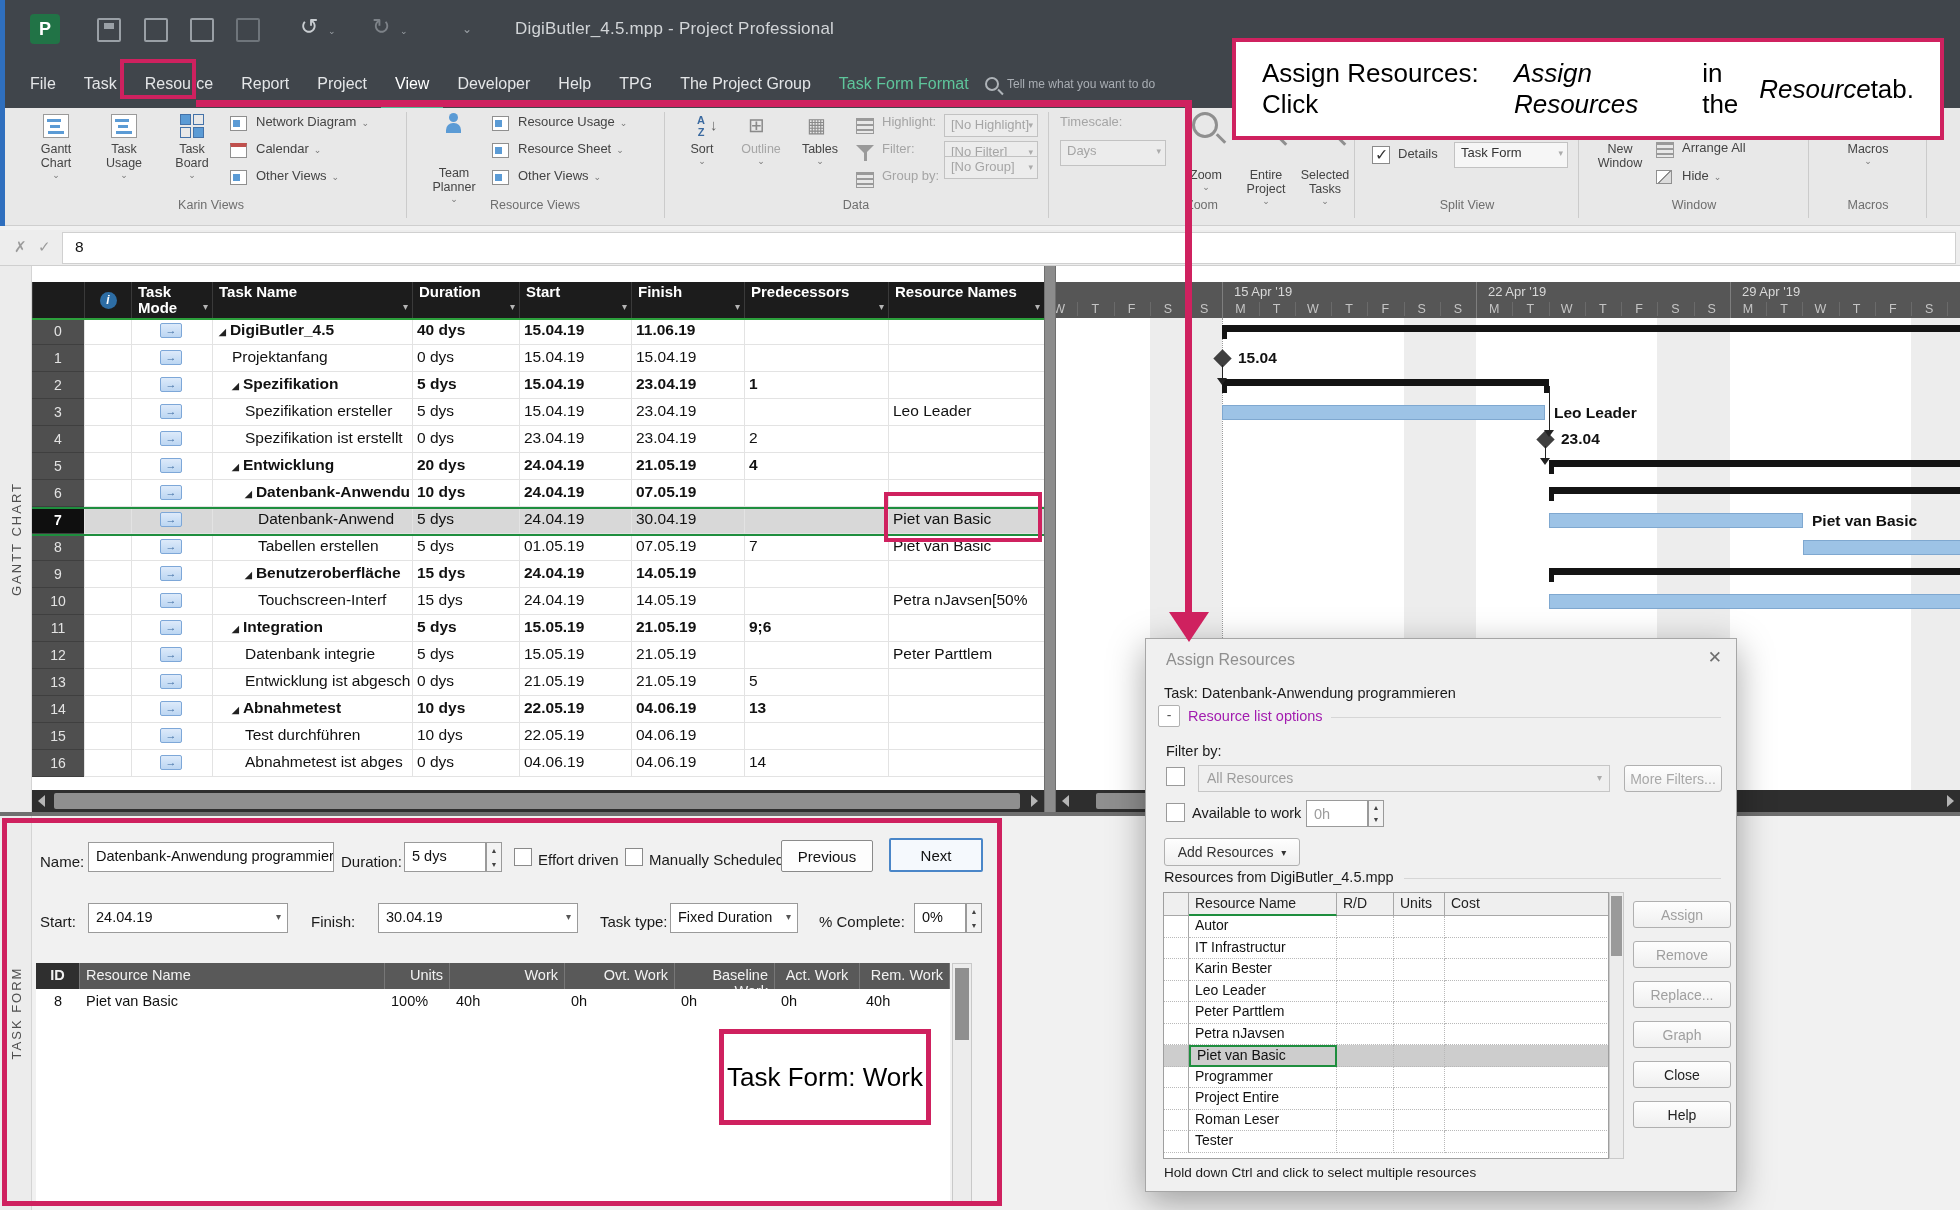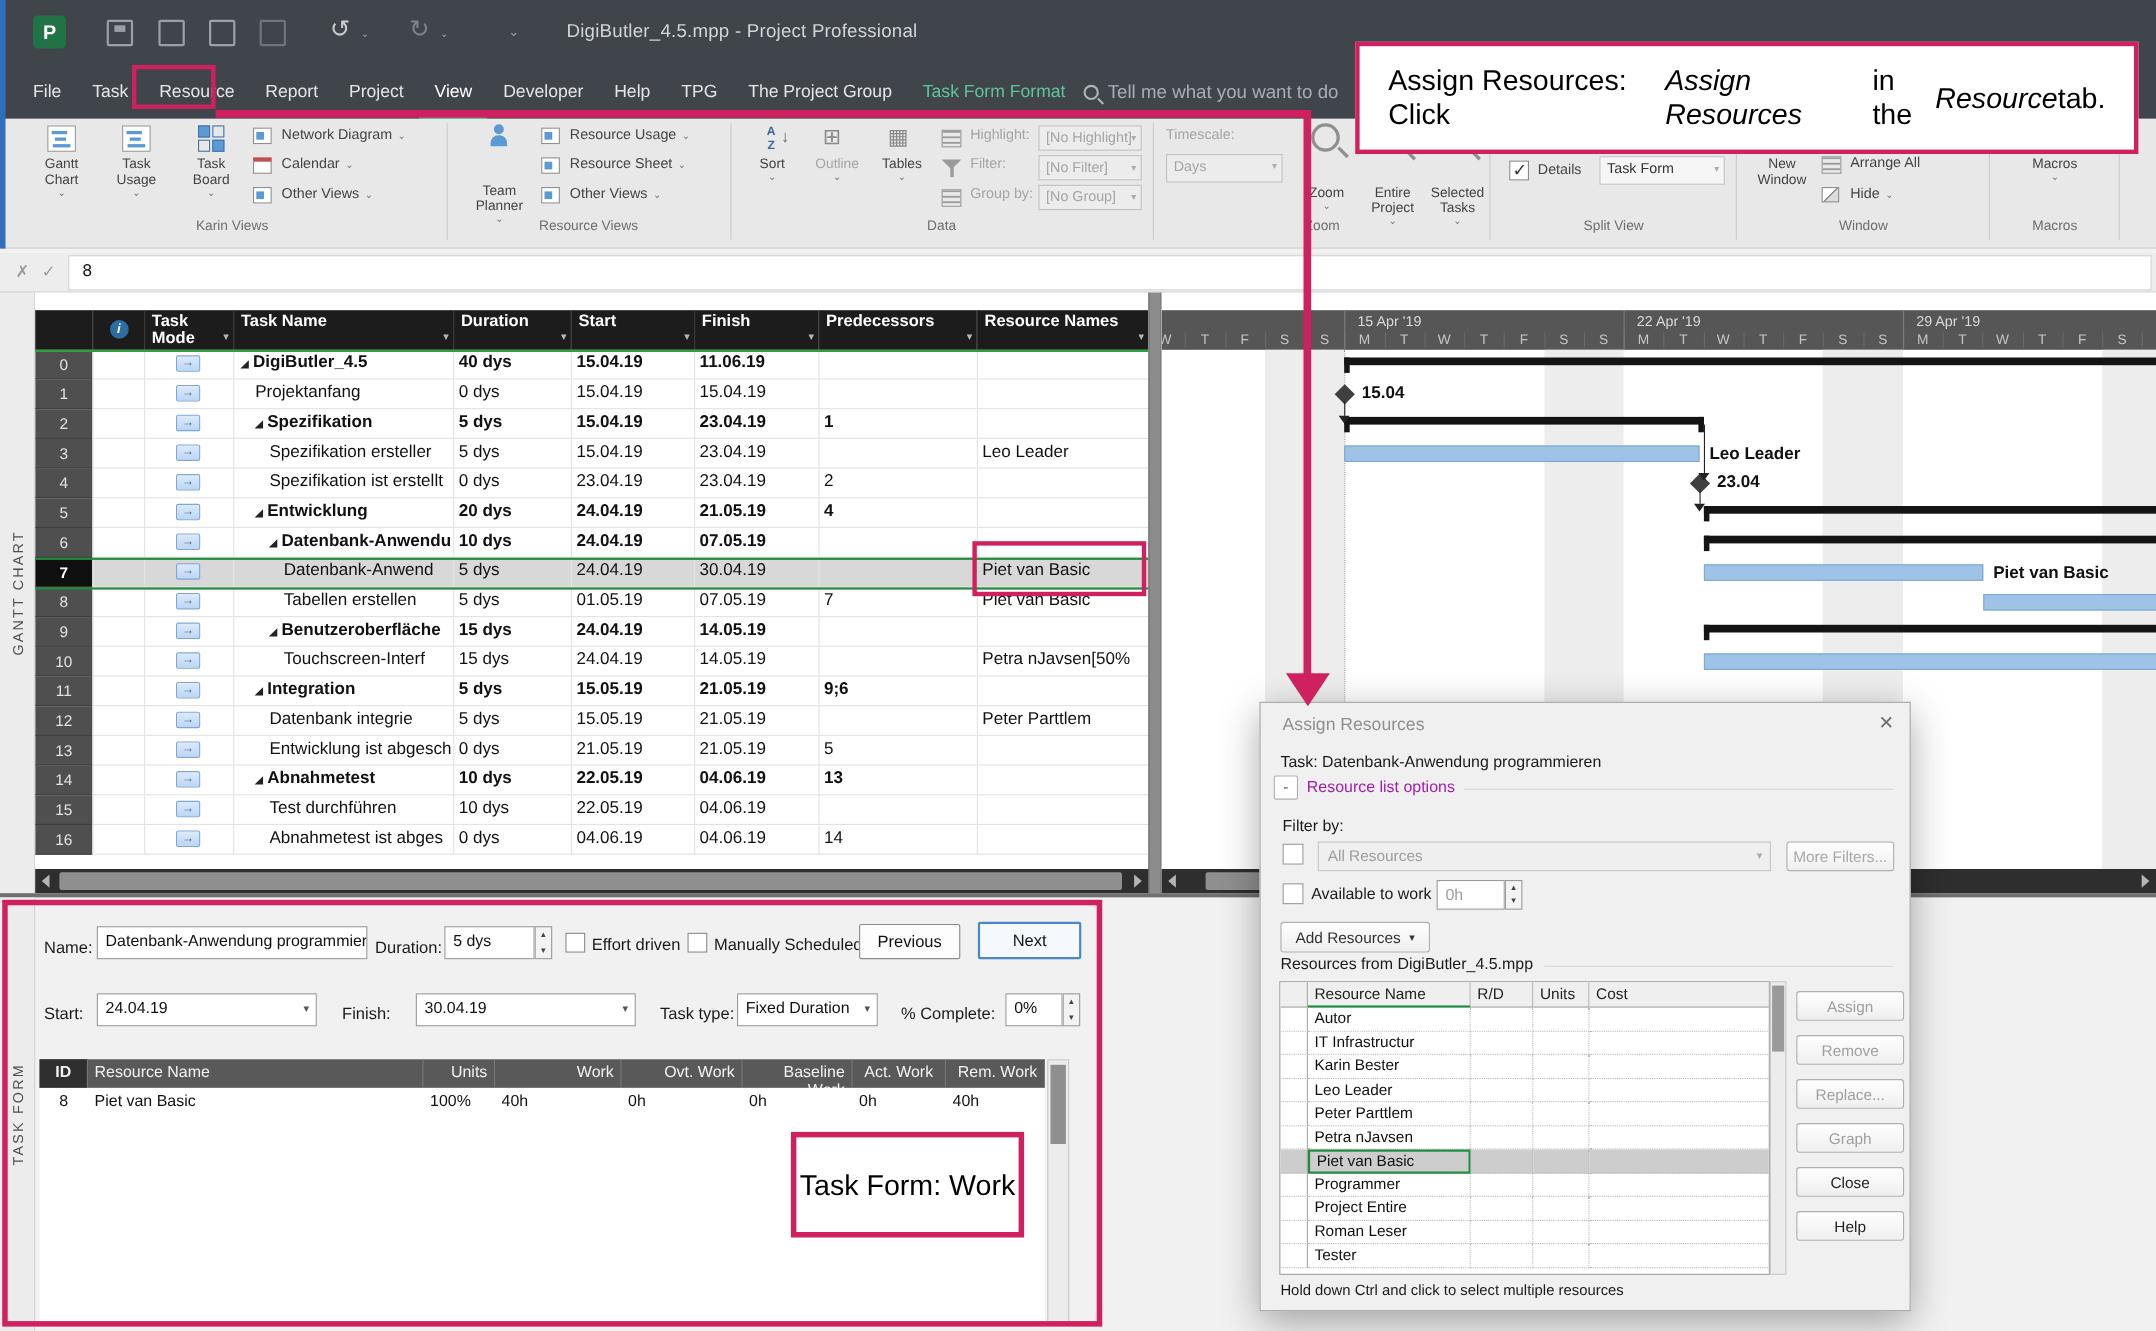--- a/index.html
+++ b/index.html
@@ -22,21 +22,21 @@
   .uglyph.dim { color:#7d8288; }
   .qcaret { position:absolute; top:26px; font-size:9px; color:#9aa0a6; }
   #title-text { position:absolute; left:515px; top:19px; font-size:17px; color:#d2d5d8; letter-spacing:.2px; }
   .mtab { height:48px; line-height:48px; padding:0 14px; display:inline-block; font-size:16px; color:#e4e6e8; position:relative; }
   .mtab.active { color:#fff; border-bottom:4px solid #52b893; }
   .mtab.accent { color:#5ec59b; }
   #menu-tabs { position:absolute; left:16px; top:0; height:48px; white-space:nowrap; }
   #menu-search { position:absolute; left:985px; top:0; height:48px; display:flex; align-items:center; gap:8px; }
   .searchglass { width:14px; height:14px; border:2px solid #aeb3b8; border-radius:50%; position:relative; }
   .searchglass::after { content:""; position:absolute; width:7px; height:2px; background:#aeb3b8; transform:rotate(45deg); left:10px; top:12px; }
-  #search-text { font-size:17px; color:#a9aeb4; }
+  #search-text { font-size:12px; color:#a9aeb4; }
 
   
   #ribbon { position:absolute; left:0; top:108px; width:1960px; height:118px; background:#e8e8e8; border-bottom:1px solid #cfcfcf; }
   .rsep { position:absolute; top:4px; width:1px; height:106px; background:#cbcbcb; }
   .rglabel { position:absolute; top:90px; font-size:12.5px; color:#6e6e6e; text-align:center; }
   .rbig { position:absolute; top:4px; height:84px; text-align:center; font-size:12.5px; color:#444; }
   .rbig .lbl { margin-top:30px; line-height:14px; white-space:normal; }
   .rbig .crt { font-size:9px; color:#777; }
   .rsmall { position:absolute; height:22px; font-size:13px; color:#444; white-space:nowrap; }
   .rsmall .crt { font-size:9px; color:#777; margin-left:5px; }
@@ -255,21 +255,21 @@
         <div class="crt">⌄</div>
       </div>
       <div class="ic ic-rows" style="left: 856px; top: 10px;"></div>
       <div class="rsmall dis" style="left: 882px; top: 6px;">Highlight:</div>
       <div class="rdd" style="left: 944px; top: 6px; width: 94px;"><div style="display: inline;">[No Highlight]</div><div class="crt">▾</div></div>
       <div class="ic ic-funnel" style="left: 856px; top: 37px;"></div>
       <div class="rsmall dis" style="left: 882px; top: 33px;">Filter:</div>
       <div class="rdd" style="left: 944px; top: 33px; width: 94px;"><div style="display: inline;">[No Filter]</div><div class="crt">▾</div></div>
       <div class="ic ic-rows" style="left: 856px; top: 64px;"></div>
       <div class="rsmall dis" style="left: 882px; top: 60px;">Group by:</div>
-      <div class="rdd" style="left: 944px; top: 60px; width: 94px;"><div style="display: inline;">[No Group]</div><div class="crt">▾</div></div>
+      <div class="rdd" style="left: 944px; top: 48px; width: 94px;"><div style="display: inline;">[No Group]</div><div class="crt">▾</div></div>
       <div class="rsmall dis" style="left: 1060px; top: 6px;">Timescale:</div>
       <div class="rdd" style="left: 1060px; top: 32px; width: 106px; height: 26px;"><div style="display: inline;">Days</div><div class="crt">▾</div></div>
       <div class="rbig" style="left: 1178px; width: 56px;">
         <div class="ic ic-zoomglass" style="left: 14px; top: 0px;"></div>
         <div class="lbl">Zoom</div>
         <div class="crt">⌄</div>
       </div>
       <div class="rbig" style="left: 1238px; width: 56px;">
         <div class="ic ic-zoomglass" style="left: 15px; top: 2px;"></div>
         <div class="lbl">Entire Project</div>

